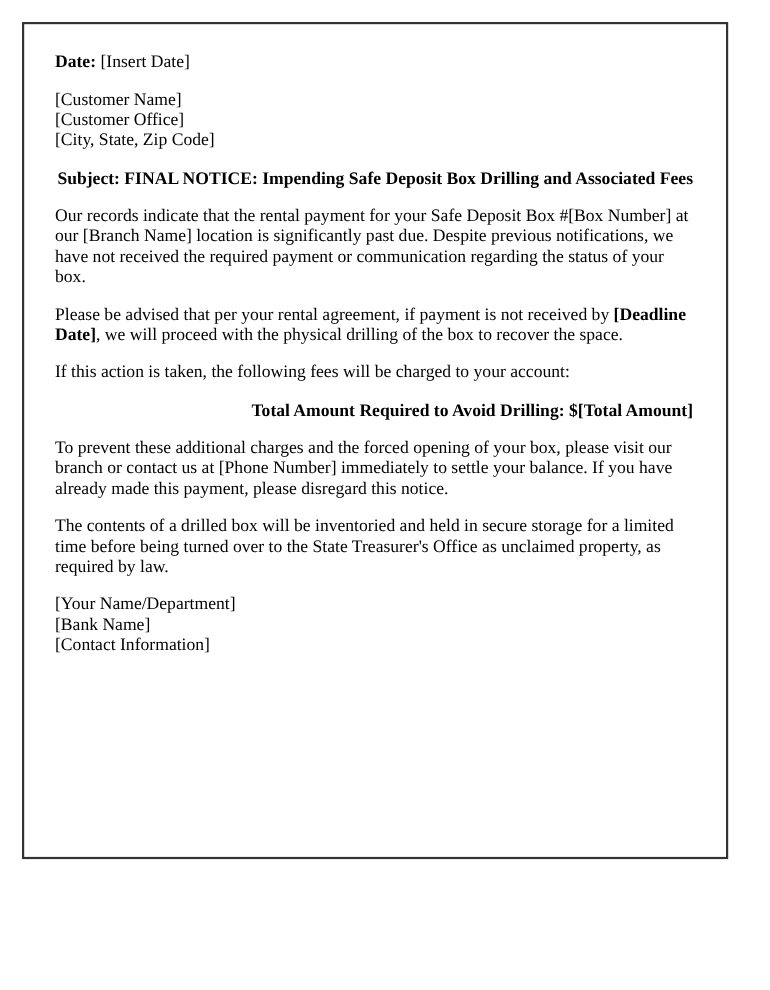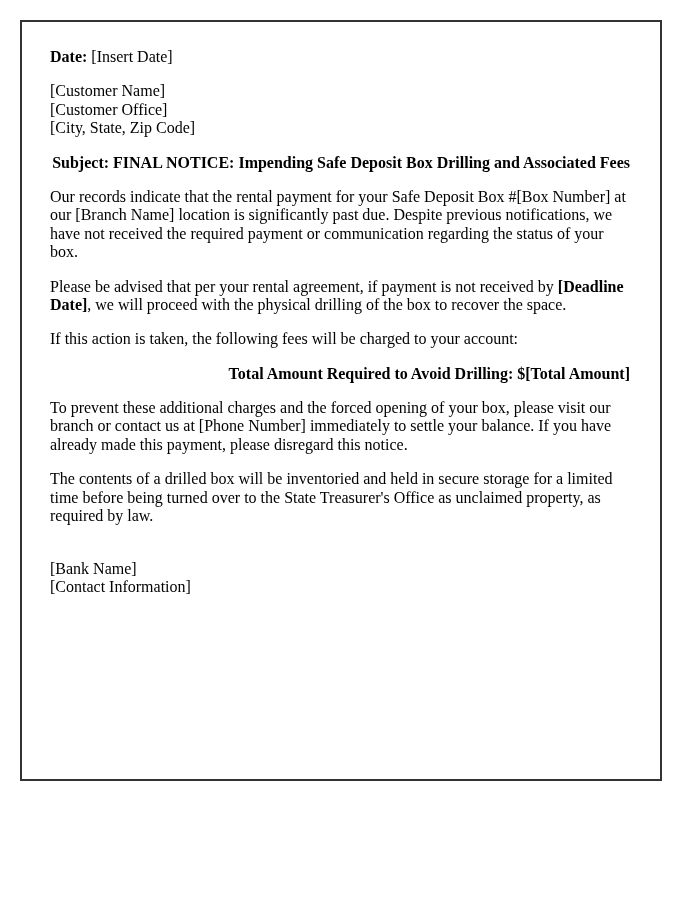--- a/index.html
+++ b/index.html
@@ -65,17 +65,17 @@
   <p>If this action is taken, the following fees will be charged to your account:</p>
 
 
   <p class="bold">Total Amount Required to Avoid Drilling: $[Total Amount]</p>
 
   <p>To prevent these additional charges and the forced opening of your box, please visit our branch or contact us at [Phone Number] immediately to settle your balance. If you have already made this payment, please disregard this notice.</p>
 
   <p>The contents of a drilled box will be inventoried and held in secure storage for a limited time before being turned over to the State Treasurer's Office as unclaimed property, as required by law.</p>
 
 
-  <p><br>
+  <p><span>[Your Name/Department]</span><br>
   <span>[Bank Name]</span><br>
   <span>[Contact Information]</span></p>
 
 </div>
 
 </body></html>

